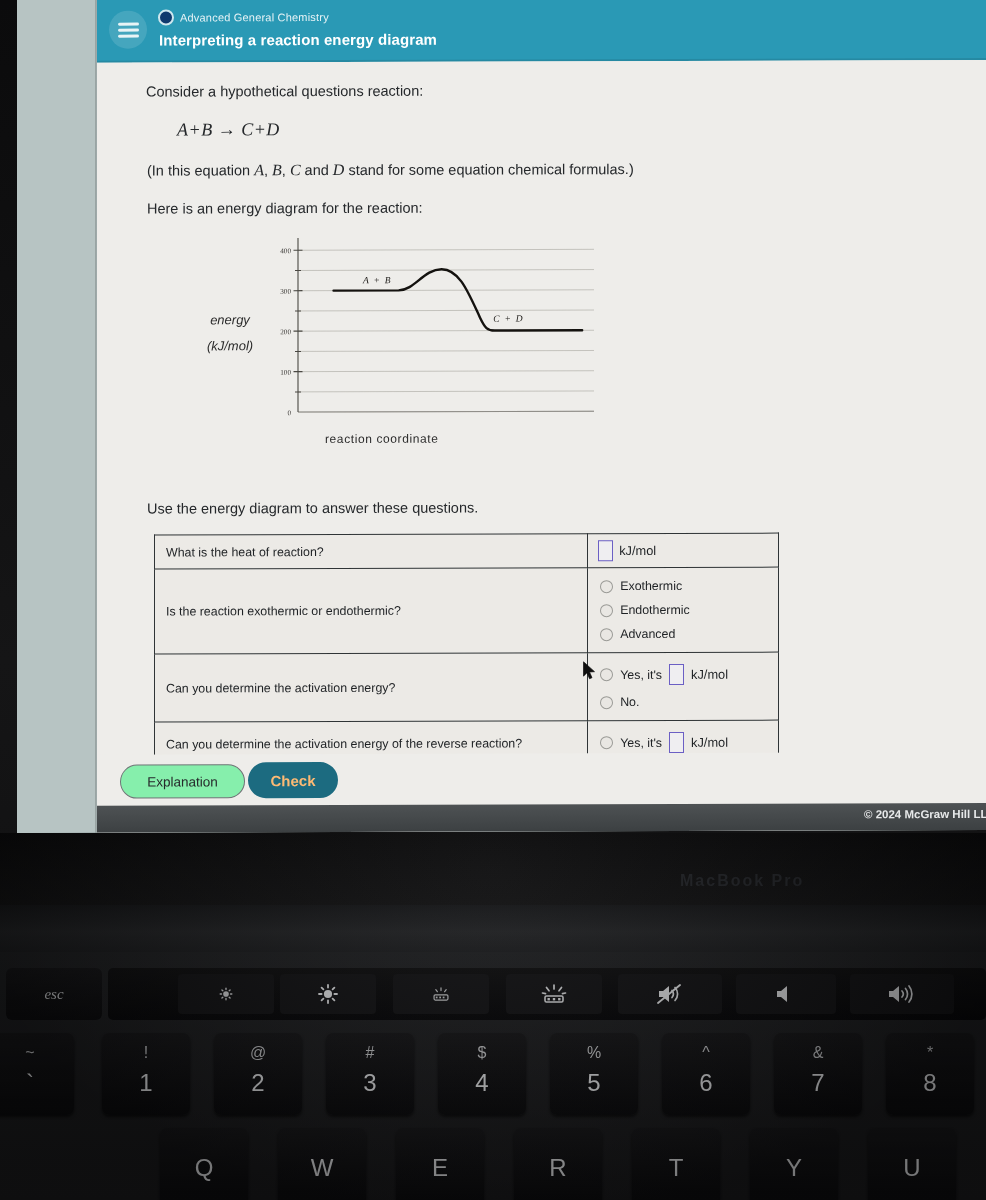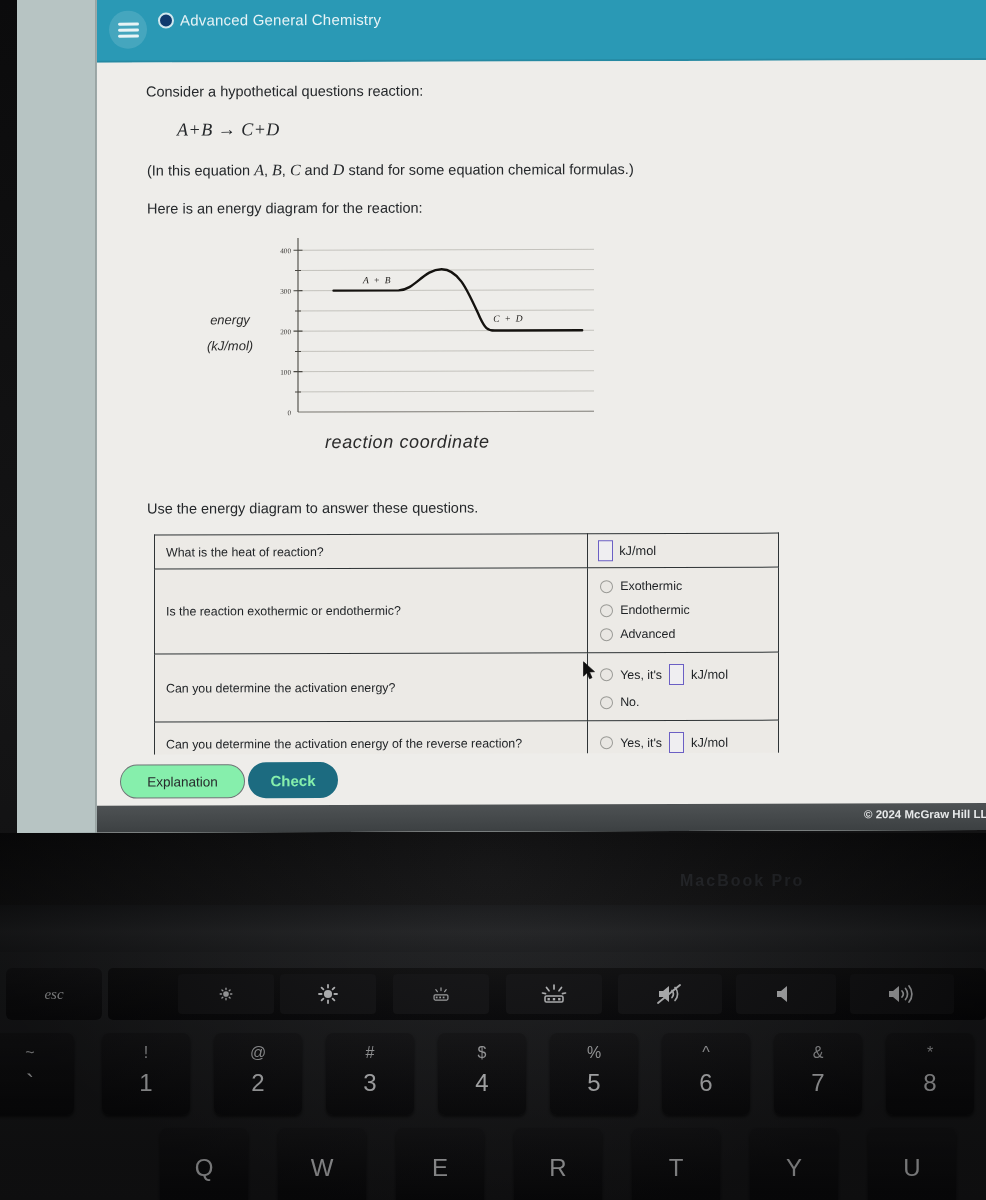--- a/index.html
+++ b/index.html
@@ -48,21 +48,21 @@
   }
   .hamburger i{display:block;position:absolute;left:9px;width:21px;height:2.5px;border-radius:2px;
                background:#e8f4f6;}
   .hamburger i:nth-child(1){top:12px;}
   .hamburger i:nth-child(2){top:18px;}
   .hamburger i:nth-child(3){top:24px;}
 
   .course-row{position:absolute;left:63px;top:12px;display:flex;align-items:center;gap:8px;}
   .dot-ring{width:12px;height:12px;border-radius:50%;background:#103a6e;
             box-shadow:0 0 0 2px #cfe7ee;}
-  .course-name{font-size:15px;color:#e6f3f6;letter-spacing:.2px;}
+  .course-name{font-size:11px;color:#e6f3f6;letter-spacing:.2px;}
   .lesson-title{position:absolute;left:62px;top:32px;font-size:15px;color:#ffffff;
                 font-weight:700;letter-spacing:.1px;}
 
   
   .chev-tab{
     position:absolute;left:35px;top:63px;width:40px;height:25px;
     background:#a9d5de;border-radius:0 0 4px 4px;
   }
   .chev-tab svg{position:absolute;left:11px;top:6px;}
 
@@ -75,42 +75,42 @@
   .eq .op{font-style:normal;}
   .l2{left:50px;top:99px;}
   .l2 em{font-family:"Liberation Serif", serif;font-style:italic;font-size:16px;}
   .l3{left:50px;top:138px;text-align:center;}
   .l4{left:50px;top:438px;}
 
   
   .chartwrap{position:absolute;left:88px;top:170px;width:430px;height:228px;}
   .chart-ylabel{position:absolute;left:0px;top:75px;width:90px;text-align:center;
                 font-size:13px;color:#2b2b2b;line-height:26px;font-style:italic;}
-  .chart-xlabel{position:absolute;left:140px;top:200px;font-size:18px;color:#2b2b2b;letter-spacing:.6px;font-style:italic;}
+  .chart-xlabel{position:absolute;left:140px;top:200px;font-size:12px;color:#2b2b2b;letter-spacing:.6px;}
 
   
   .qtable{position:absolute;left:57px;top:472px;width:625px;border:1.3px solid #2f3436;
           border-collapse:collapse;background:#eceae6;}
   .qtable td{border:1.1px solid #2f3436;font-size:12.4px;color:#1e2124;vertical-align:middle;}
   .qtable td.qcell{padding:9px 11px;width:447px;}
   .qtable td.acell{padding:6px 10px;width:176px;}
   .opt{display:flex;align-items:center;gap:7px;padding:5px 2px;font-size:12.4px;color:#1e2124;}
   .radio{width:11px;height:11px;border-radius:50%;border:1.2px solid #9a9a96;background:#e9e7e3;flex:none;}
   .abox{display:inline-block;width:13px;height:19px;border:1.6px solid #6b5fc4;background:#efeef1;
         vertical-align:-4px;}
   .unit{font-size:12.8px;}
   .itsrow{display:flex;align-items:center;gap:6px;}
 
   
   .footer{position:absolute;left:0;top:755px;width:906px;height:55px;background:#eeedea;}
   .btn-expl{position:absolute;left:23px;top:10px;width:123px;height:32px;border-radius:18px;
             border:1.1px solid #6f7476;background:#86efac;color:#26292b;font-size:13.5px;
             display:flex;align-items:center;justify-content:center;font-family:"Liberation Sans",sans-serif;}
   .btn-check{position:absolute;left:151px;top:8px;width:90px;height:36px;border-radius:19px;
-             background:#1c6b80;color:#86efac;font-size:15px;font-weight:700;
+             background:#1c6b80;color:#fdba74;font-size:15px;font-weight:700;
              display:flex;align-items:center;justify-content:center;}
 
   .copyrow{position:absolute;left:80px;top:806px;width:906px;height:27px;
            background:linear-gradient(180deg,#4e5254,#3c4042);}
   .copytxt{position:absolute;right:4px;top:5px;font-size:11.5px;color:#e7e9ea;font-weight:700;}
 
   
   .appbottom{position:absolute;left:0;top:771px;width:906px;height:35px;background:#e3e1dd;}
 
   
@@ -162,20 +162,21 @@
       <div class="hdr">
         <div class="hamburger">
           <i></i>
             <i></i>
             <i></i>
         </div>
         <div class="course-row">
           <span class="dot-ring"></span>
           <span class="course-name">Advanced General Chemistry</span>
         </div>
+        <div class="lesson-title">Interpreting a reaction energy diagram</div>
       </div>
 
       <div class="chev-tab">
         <svg width="18" height="12" viewBox="0 0 18 12">
           <path d="M2 2 L9 9 L16 2" stroke="#2b93ad" stroke-width="2.6" fill="none" stroke-linecap="round" stroke-linejoin="round"></path>
         </svg>
       </div>
 
       <div class="content">
 

